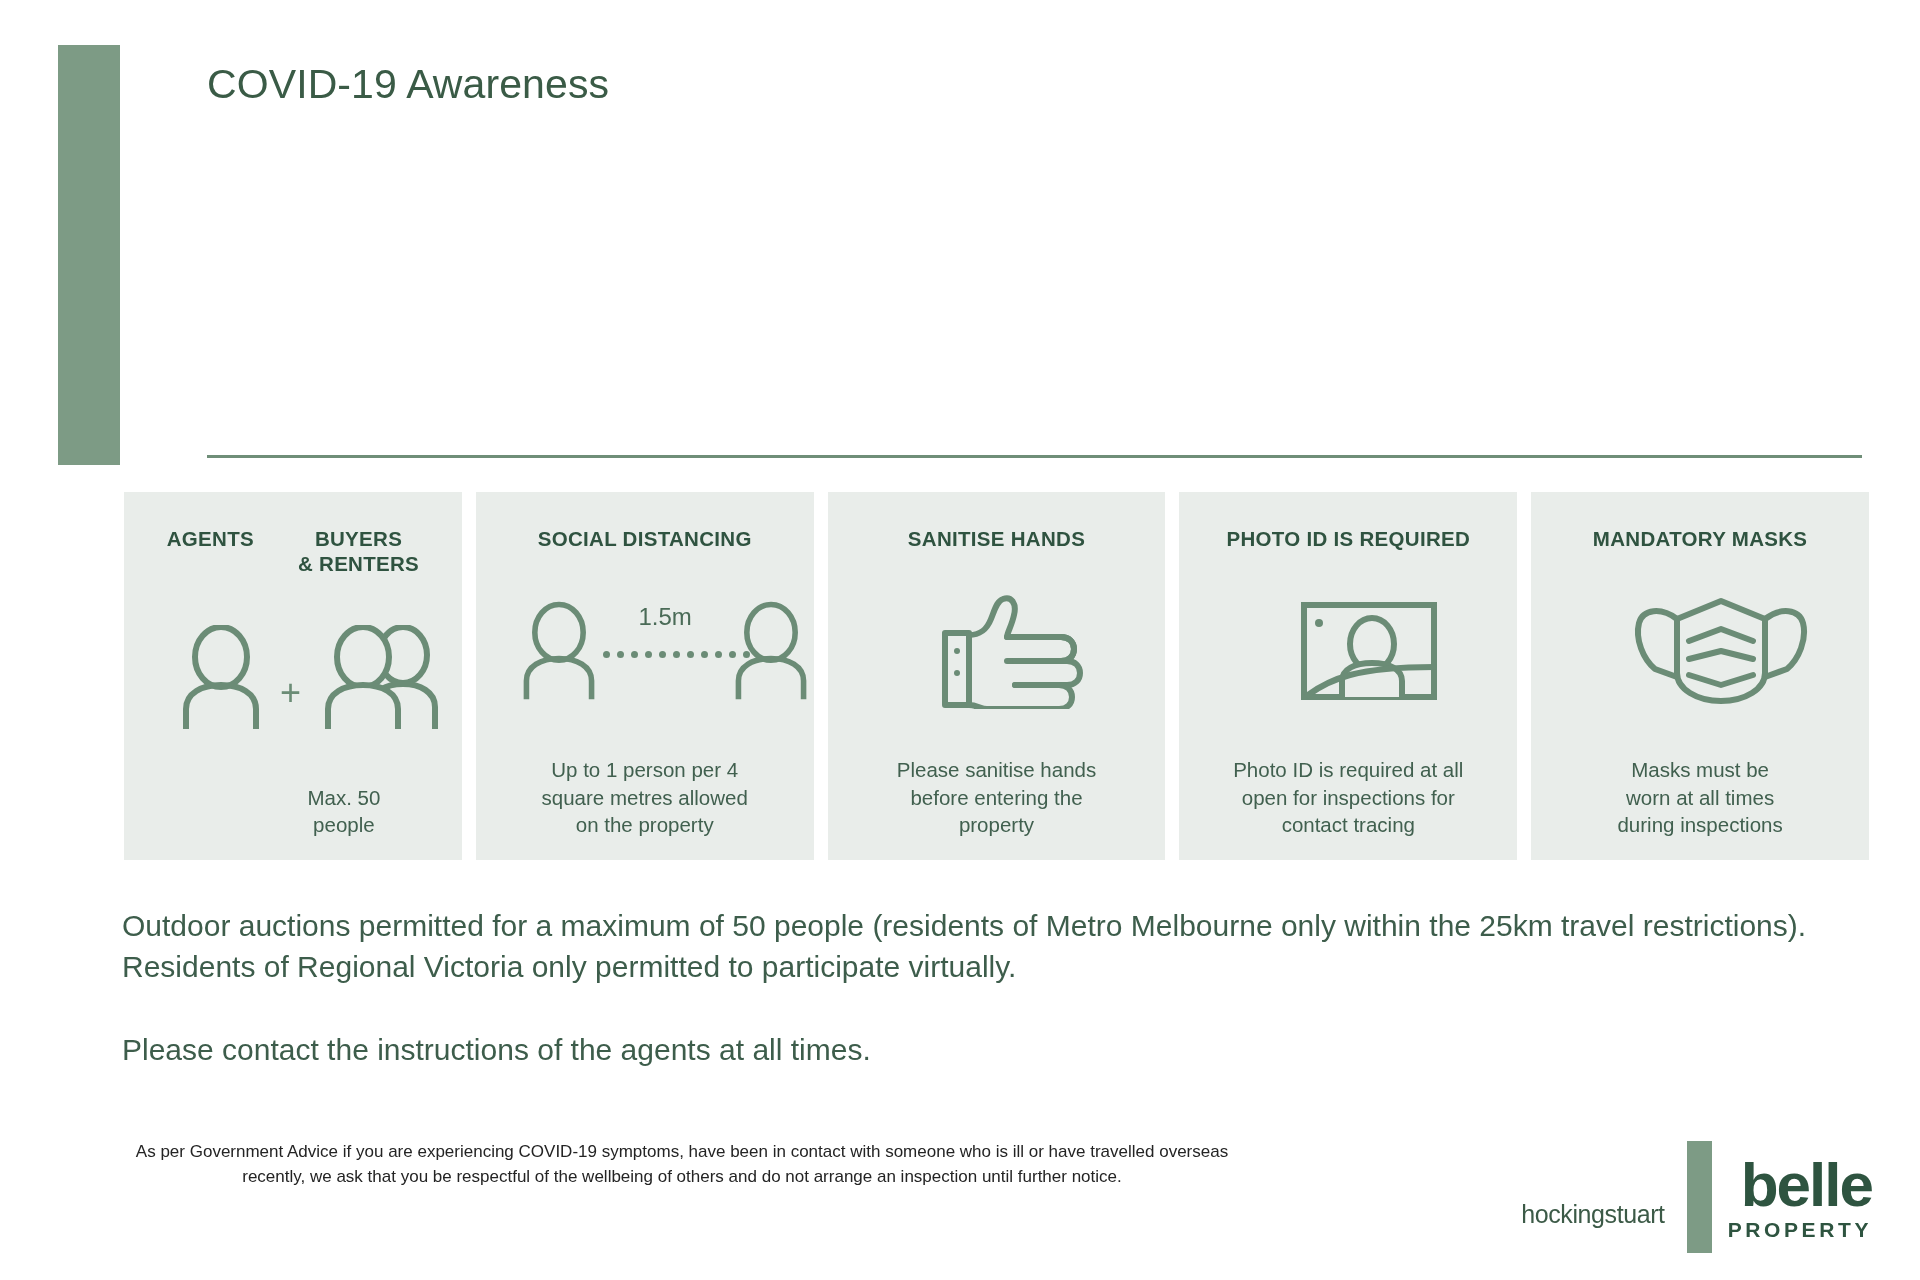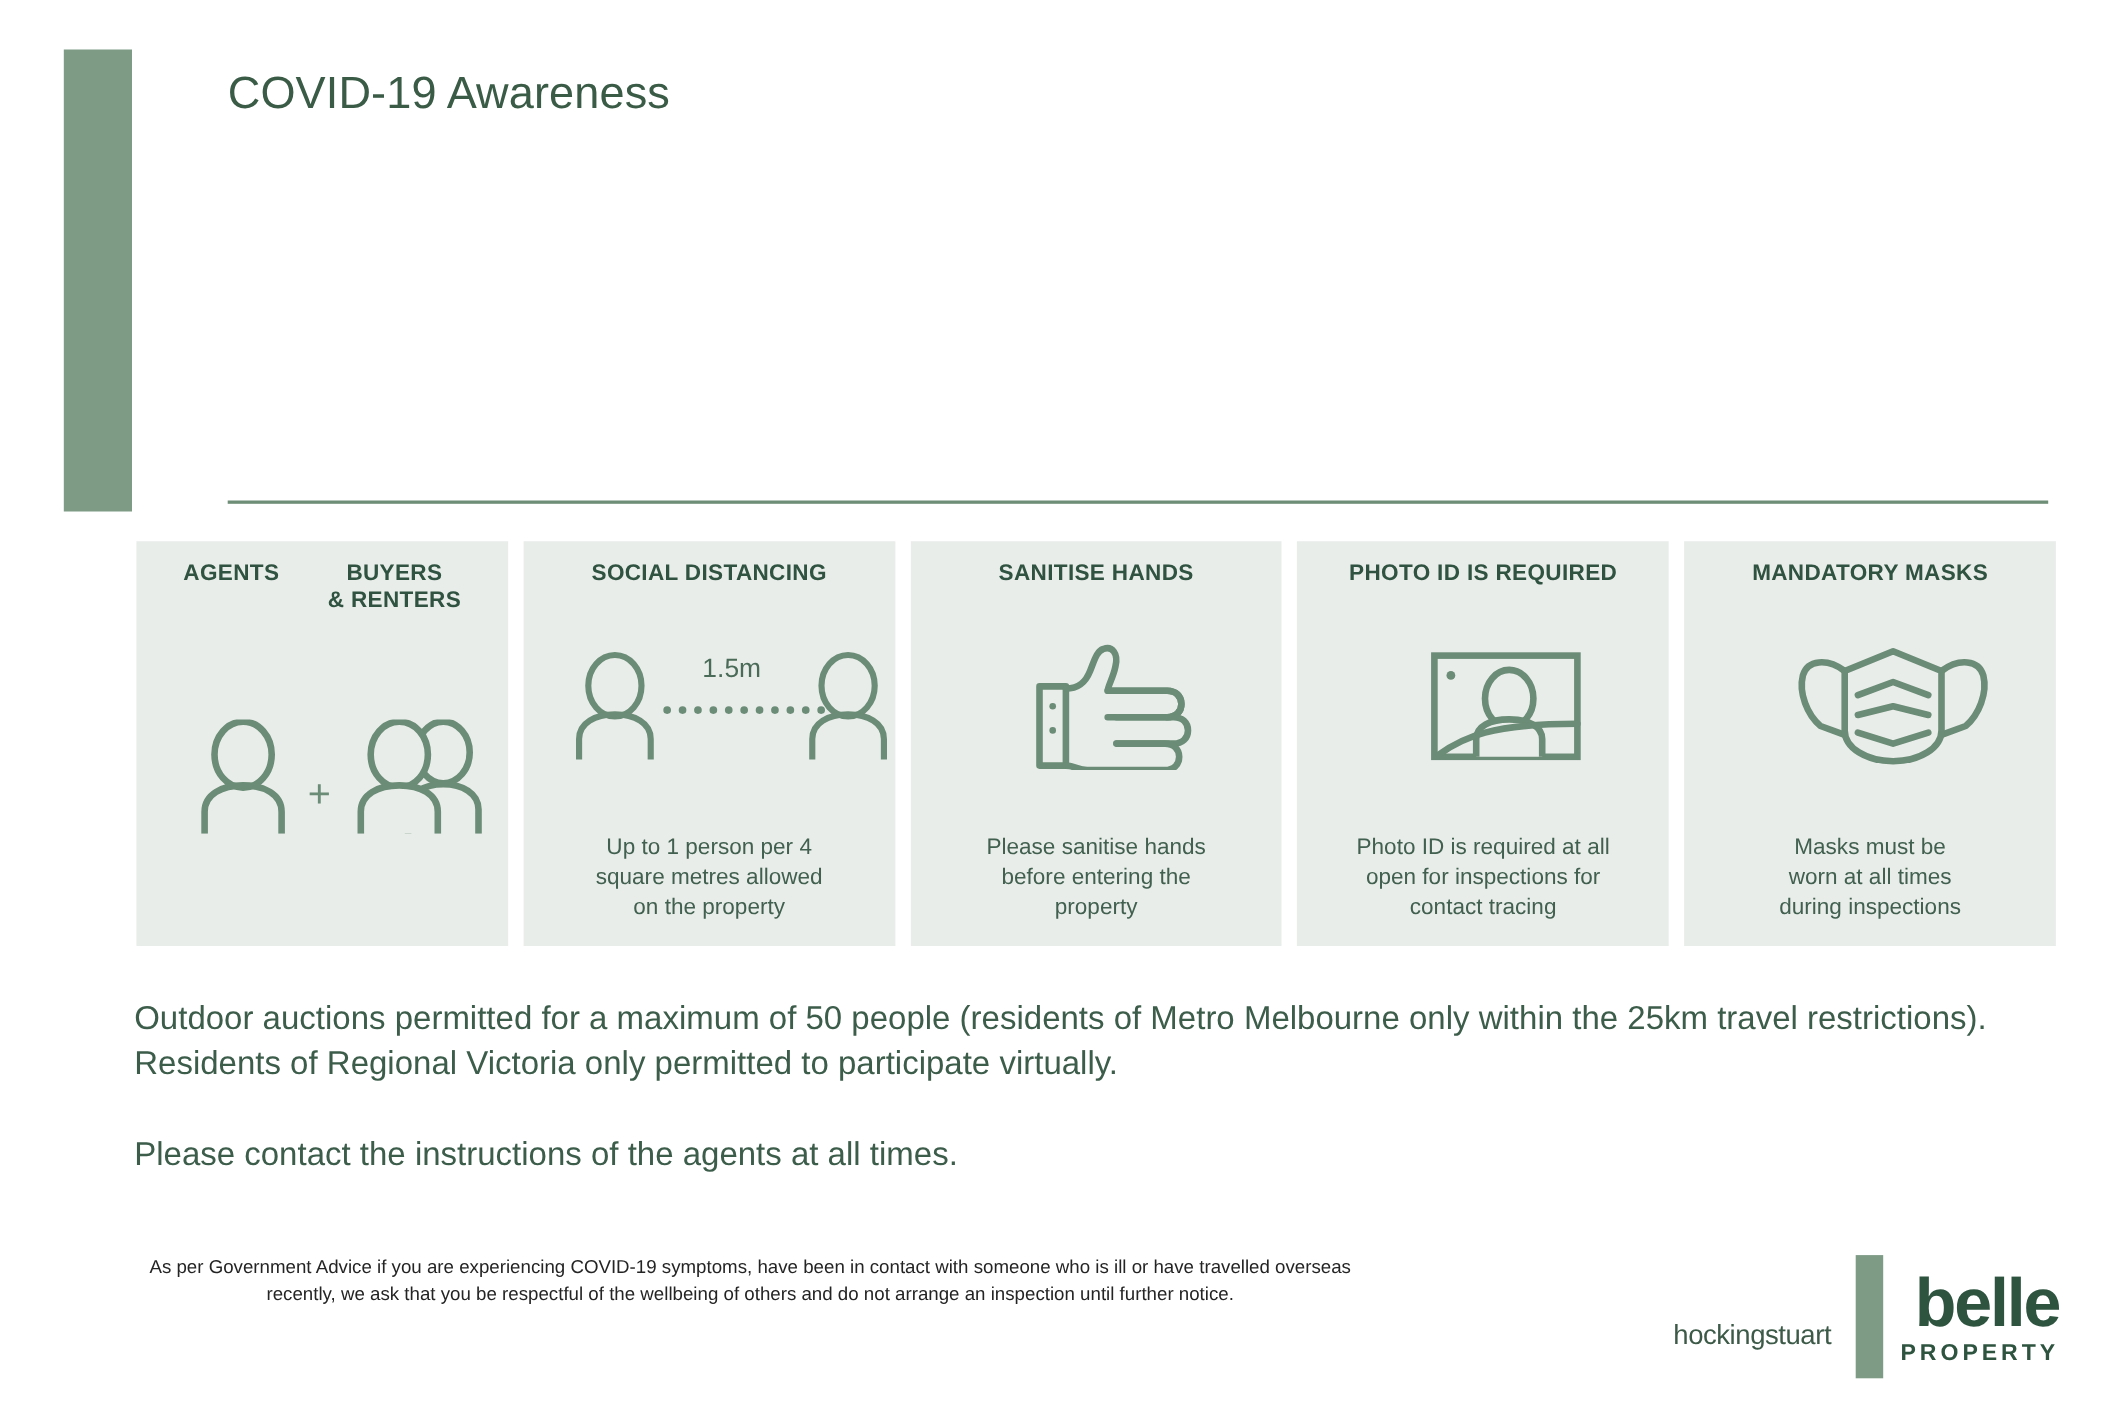--- a/index.html
+++ b/index.html
@@ -72,21 +72,21 @@
     min-width: 0;
     height: 368px;
     position: relative;
     display: flex;
     flex-direction: column;
   }
   .card-title-row {
     display: flex;
     justify-content: center;
     align-items: flex-start;
-    padding-top: 16px;
+    padding-top: 34px;
     gap: 44px;
   }
   .card-title {
     font-size: 20.5px;
     font-weight: 700;
     color: #2f5340;
     text-align: center;
     letter-spacing: 0.3px;
     line-height: 1.22;
     white-space: pre-line;
@@ -255,20 +255,22 @@
         </svg>
         <span class="plus-sign">+</span>
         <svg width="132" height="104" viewBox="0 0 132 104" fill="none">
           <ellipse cx="86" cy="30" rx="24" ry="28" stroke="#6b8c76" stroke-width="6"></ellipse>
           <path d="M54 104 V82 C54 67 69 59 86 59 C103 59 118 67 118 82 V104" stroke="#6b8c76" stroke-width="6" fill="none" stroke-linejoin="round"></path>
           <ellipse cx="46" cy="32" rx="26" ry="30" stroke="#6b8c76" stroke-width="6" fill="#e9edea"></ellipse>
           <path d="M11 104 V84 C11 68 27 60 46 60 C65 60 81 68 81 84 V104" stroke="#6b8c76" stroke-width="6" fill="#e9edea" stroke-linejoin="round"></path>
         </svg>
       </div>
     </div>
+    <div class="card-caption">Max. 50
+people</div>
   </div>
 
   <div class="card">
     <div class="card-title-row">
       <div class="card-title">SOCIAL DISTANCING</div>
     </div>
     <div class="icon-area">
       <div class="distance-group">
         <svg width="80" height="104" viewBox="0 0 86 104" fill="none">
           <ellipse cx="43" cy="32" rx="26" ry="30" stroke="#6b8c76" stroke-width="6"></ellipse>

